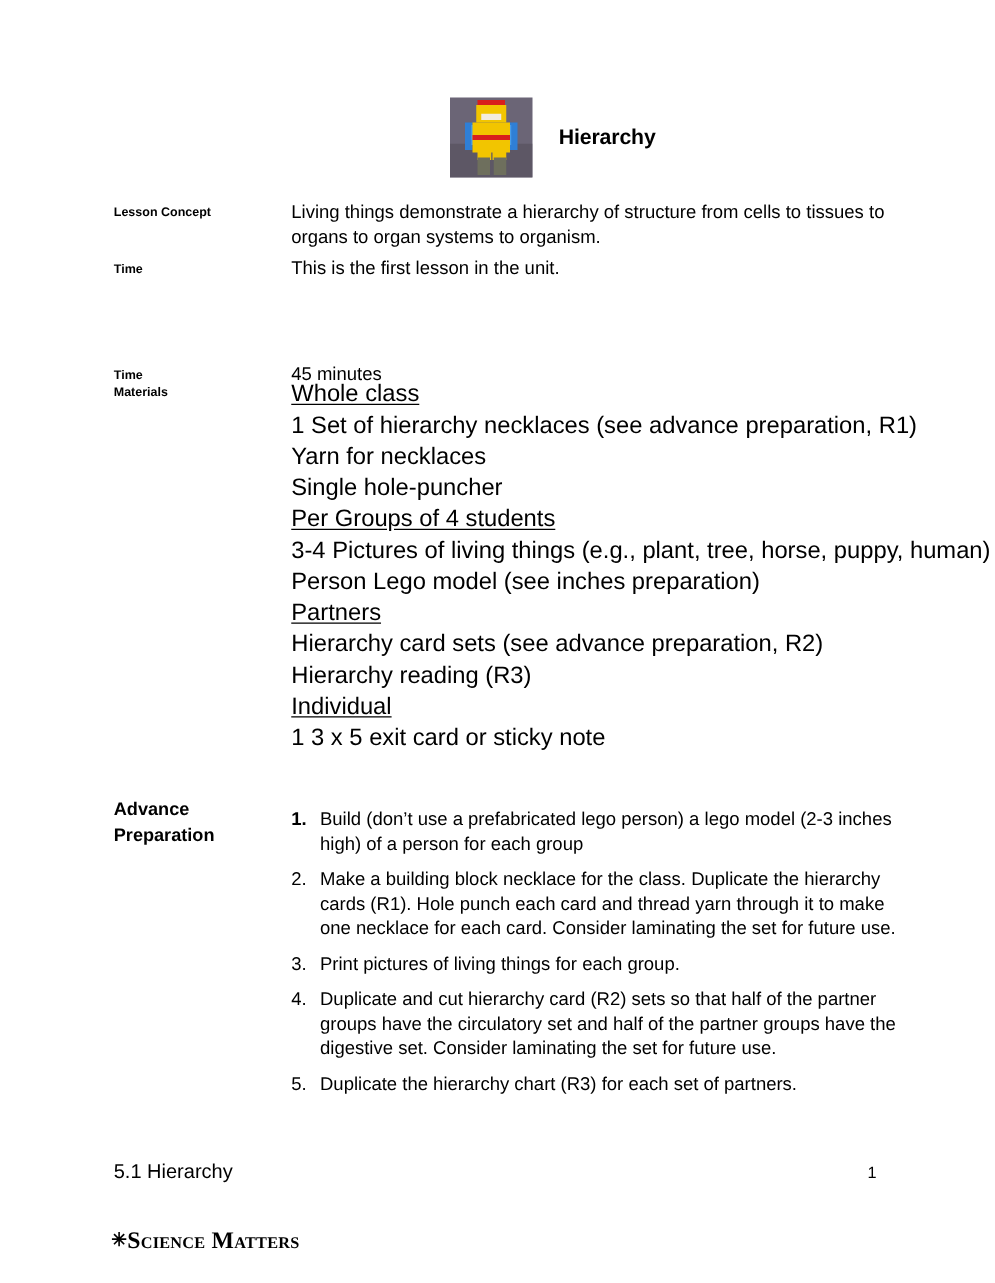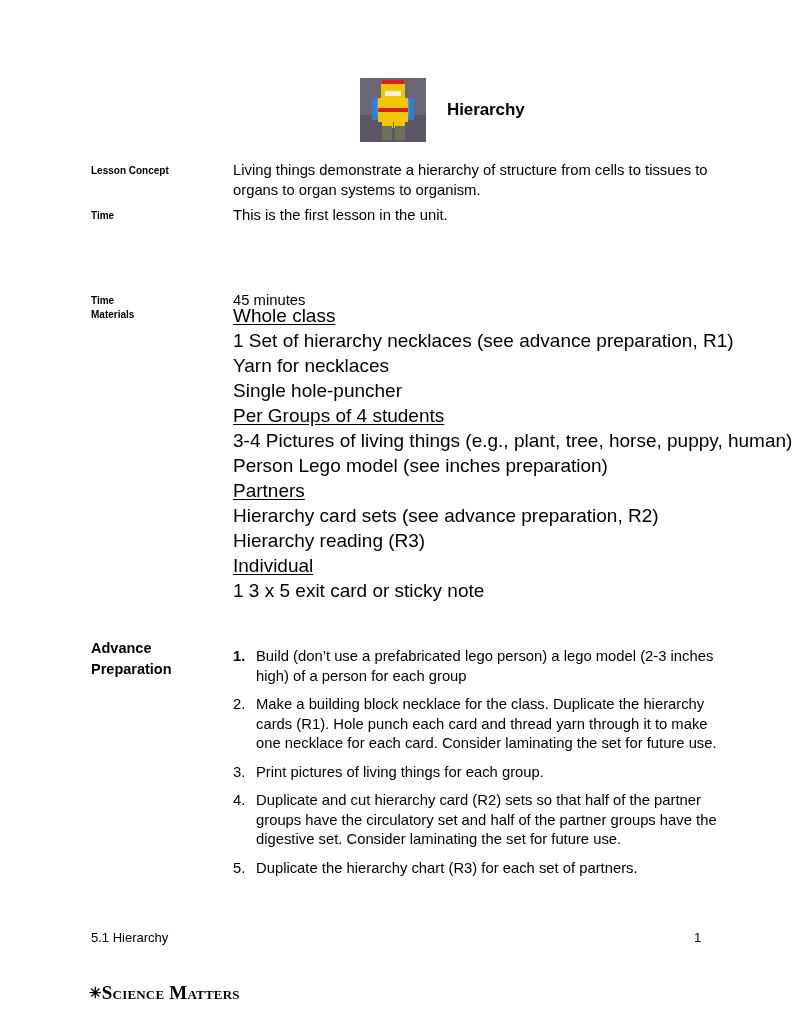--- a/index.html
+++ b/index.html
@@ -186,21 +186,21 @@
   }
   .prep-list li.first .num {
     font-weight: 600;
   }
 
   
   .footer-left {
     position: absolute;
     left: 91px;
     top: 929px;
-    font-size: 13px;
+    font-size: 16px;
     line-height: 17px;
   }
   .brand {
     position: absolute;
     left: 89px;
     top: 946px;
     font-family: "Liberation Serif", serif;
     font-size: 19px;
     font-weight: bold;
     font-variant: small-caps;

